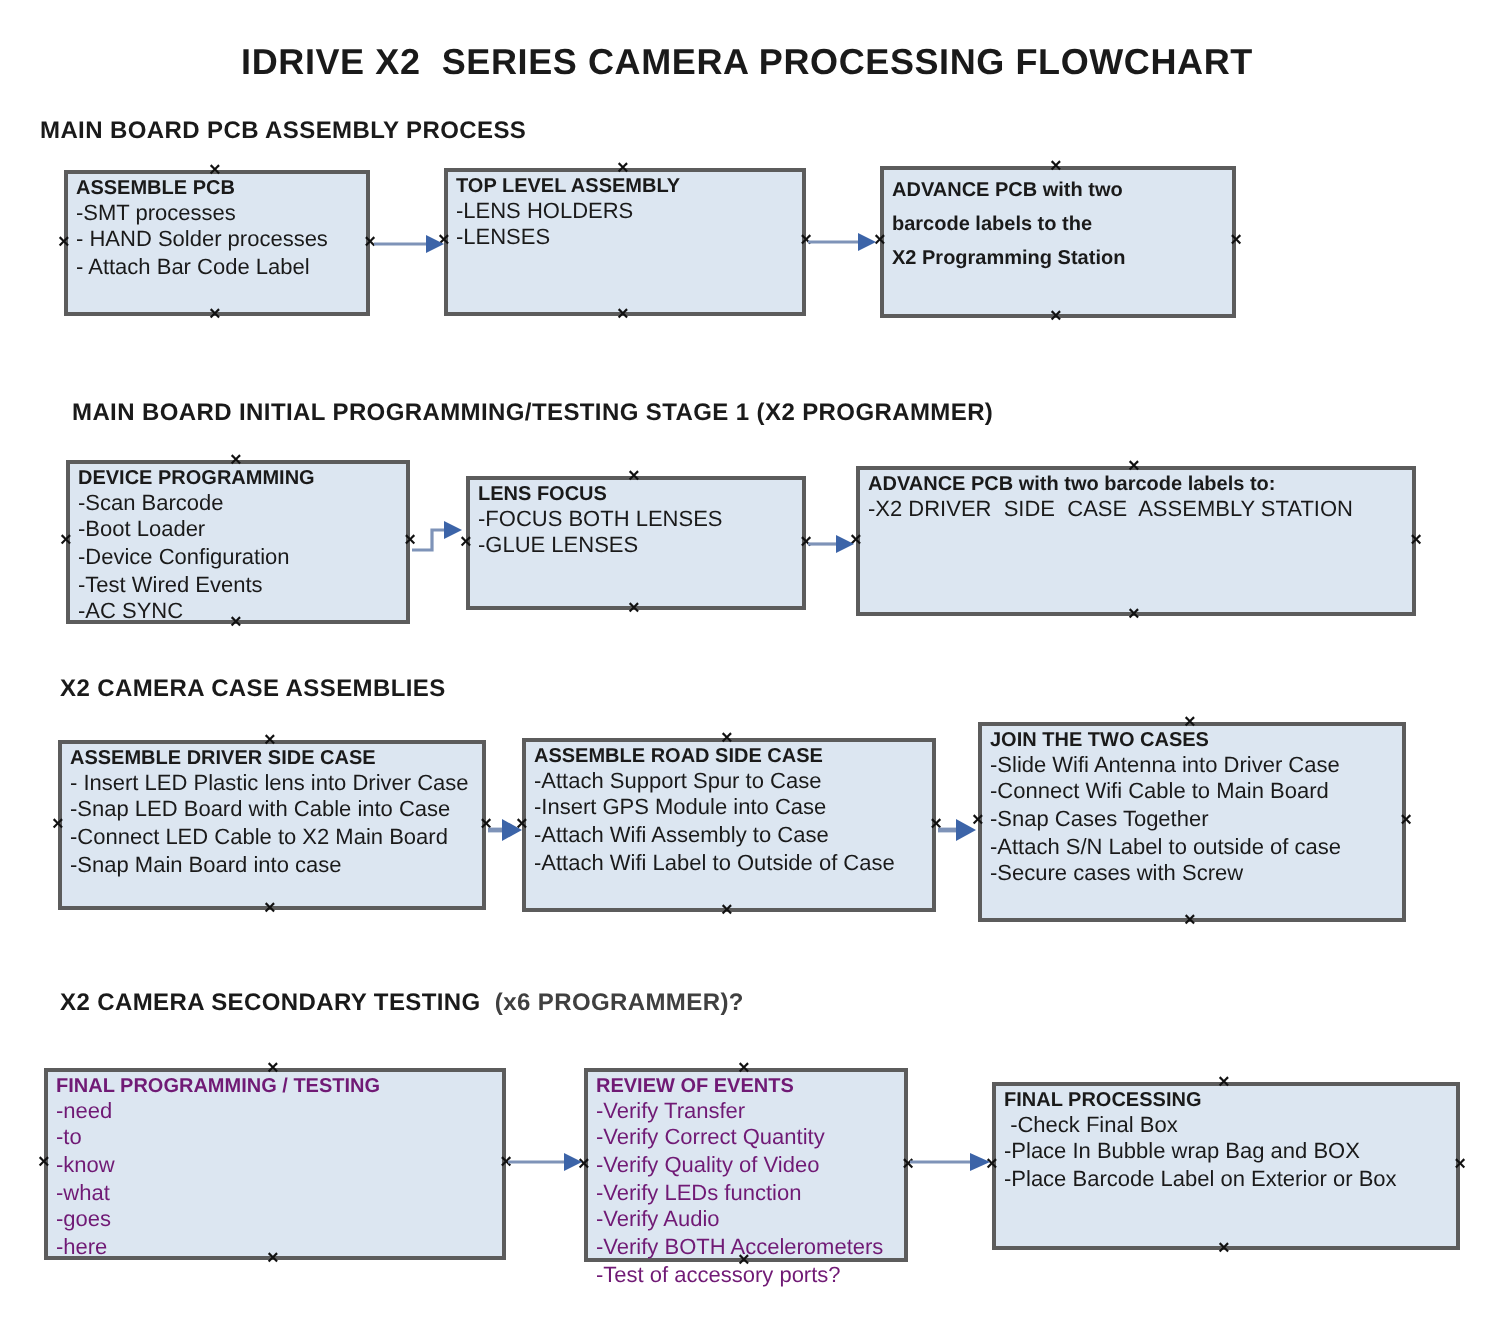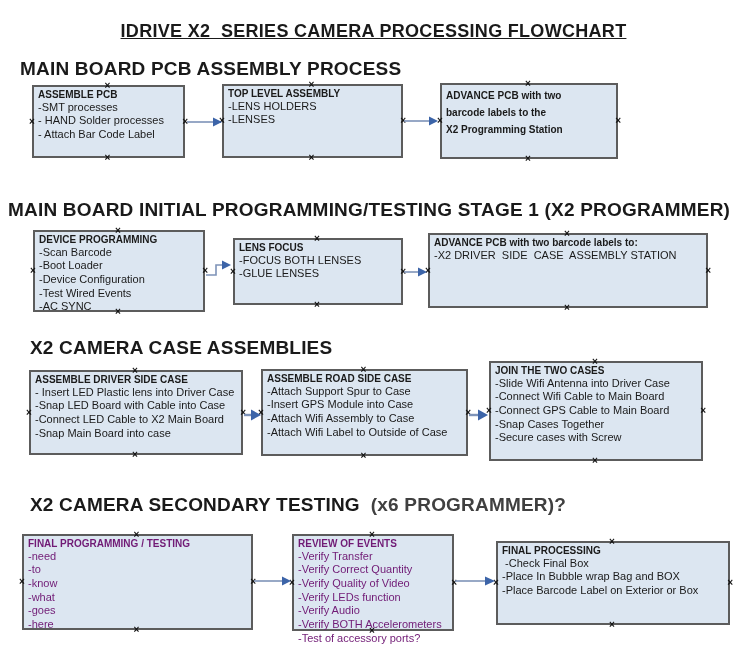--- a/index.html
+++ b/index.html
@@ -2,24 +2,24 @@
 <html><head>
 <meta charset="utf-8">
 <style>
   html,body{margin:0;padding:0;background:#fff;}
   .canvas{
     position:relative;width:747px;height:662px;background:#ffffff;
     font-family:"Liberation Sans",sans-serif;color:#1a1a1a;overflow:hidden;
   }
   .title{
     position:absolute;left:0;right:0;top:21px;text-align:center;
-    font-size:18px;font-weight:bold;letter-spacing:.3px;white-space:pre;text-decoration:underline;
+    font-size:18px;font-weight:bold;letter-spacing:.3px;white-space:pre;
   }
   .heading{
-    position:absolute;font-size:19px;font-weight:bold;letter-spacing:.2px;white-space:pre;
+    position:absolute;font-size:12px;font-weight:bold;letter-spacing:.2px;white-space:pre;
   }
   .heading .red-part{color:#404040;}
   .box{
     position:absolute;box-sizing:border-box;background:#dce6f1;
     border:2px solid #5c5c5c;padding:2px 4px 0 4px;overflow:visible;
   }
   .box-title{font-size:10px;font-weight:bold;line-height:1.18;white-space:pre-line;}
   .box-title.multiline{line-height:1.7;}
   .box-item{font-size:11px;line-height:1.24;white-space:pre-wrap;}
   .red .box-title,.red .box-item{color:#701a75;}
@@ -34,21 +34,21 @@
   .arrows{position:absolute;left:0;top:0;pointer-events:none;}
 </style>
 </head>
 <body>
 
 <div class="canvas">
 
   <div class="title">IDRIVE X2  SERIES CAMERA PROCESSING FLOWCHART</div>
 
   <div class="heading" style="left:20px;top:58px">MAIN BOARD PCB ASSEMBLY PROCESS</div>
-  <div class="heading" style="left:8px;top:199px">MAIN BOARD INITIAL PROGRAMMING/TESTING STAGE 1 (X2 PROGRAMMER)</div>
+  <div class="heading" style="left:36px;top:199px">MAIN BOARD INITIAL PROGRAMMING/TESTING STAGE 1 (X2 PROGRAMMER)</div>
   <div class="heading" style="left:30px;top:337px">X2 CAMERA CASE ASSEMBLIES</div>
   <div class="heading" style="left:30px;top:494px"><span>X2 CAMERA SECONDARY TESTING </span><span class="red-part"> (x6 PROGRAMMER)?</span></div>
 
   <div class="box" style="left:32px;top:85px;width:153px;height:73px">
     <div class="box-title">ASSEMBLE PCB</div>
     <div class="box-item">-SMT processes</div>
     <div class="box-item">- HAND Solder processes</div>
     <div class="box-item">- Attach Bar Code Label</div>
   <i class="h ht">×</i>
       <i class="h hb">×</i>
@@ -123,22 +123,22 @@
     <div class="box-item">-Attach Wifi Label to Outside of Case</div>
   <i class="h ht">×</i>
       <i class="h hb">×</i>
       <i class="h hl">×</i>
       <i class="h hr">×</i>
     </div>
   <div class="box" style="left:489px;top:361px;width:214px;height:100px">
     <div class="box-title">JOIN THE TWO CASES</div>
     <div class="box-item">-Slide Wifi Antenna into Driver Case</div>
     <div class="box-item">-Connect Wifi Cable to Main Board</div>
-    <div class="box-item">-Connect GPS Cable to Main Board</div>
     <div class="box-item">-Snap Cases Together</div>
+    <div class="box-item">-Attach S/N Label to outside of case</div>
     <div class="box-item">-Secure cases with Screw</div>
   <i class="h ht">×</i>
       <i class="h hb">×</i>
       <i class="h hl">×</i>
       <i class="h hr">×</i>
     </div>
 
   <div class="box red" style="left:22px;top:534px;width:231px;height:96px">
     <div class="box-title">FINAL PROGRAMMING / TESTING</div>
     <div class="box-item">-need</div>

